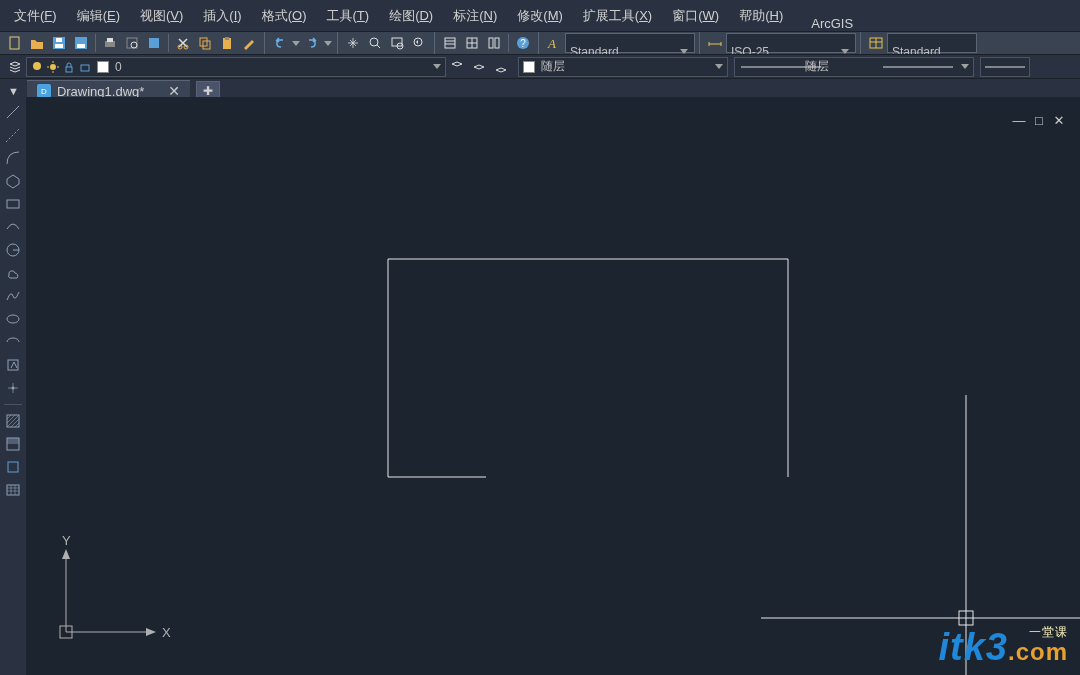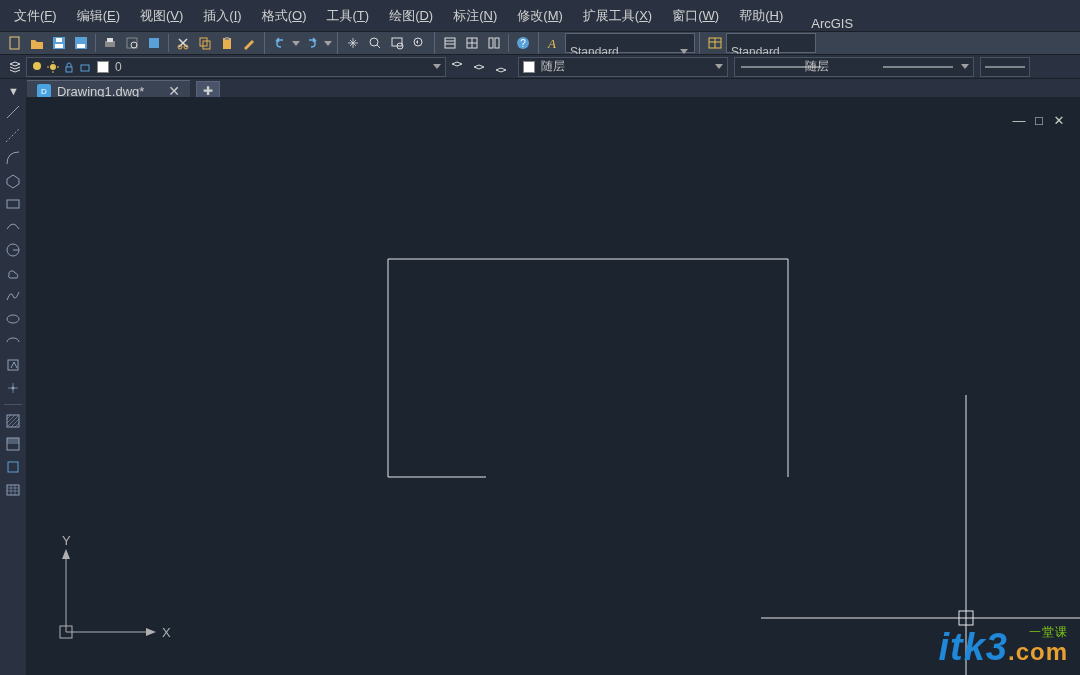--- a/index.html
+++ b/index.html
@@ -27,21 +27,21 @@
 .main { position: absolute; top: 97px; left: 0; right: 0; bottom: 0; display: flex; }
 .side-toolbar { width: 26px; background: #2a3241; display: flex; flex-direction: column; align-items: center; padding-top: 6px; gap: 5px; }
 .side-btn { width: 20px; height: 18px; display: flex; align-items: center; justify-content: center; cursor: pointer; color:#8fa0b8;}
 .side-sep { width: 18px; height: 1px; background: #4a5362; margin: 2px 0; }
 .canvas { flex: 1; background: #1c2430; position: relative; }
 .win-controls { position: absolute; top: 16px; right: 14px; display: flex; gap: 6px; color: #ccc; font-size: 13px; }
 .win-controls span { cursor: pointer; width:14px; text-align:center;}
 .ucs { position: absolute; left: 18px; bottom: 28px; }
 .watermark { position: absolute; right: 12px; bottom: 6px; font-size: 38px; font-weight: bold; font-style: italic; color: #2088d8; letter-spacing: 1px; }
 .watermark .com { color: #e8a030; font-size: 24px; font-style: normal; }
-.watermark .cn { position:absolute; top:-2px; right:0; font-size:12px; color:#84cc16; font-style:normal; font-weight:normal;margin-left:24px;}
+.watermark .cn { position:absolute; top:-2px; right:0; font-size:12px; color:#fef9c3; font-style:normal; font-weight:normal;margin-left:24px;}
 svg { overflow: visible; }
 </style>
 </head>
 <body>
 
 <div class="menubar">
   <div class="menu-item"><span>文件(<u>F</u>)</span></div>
   <div class="menu-item"><span>编辑(<u>E</u>)</span></div>
   <div class="menu-item"><span>视图(<u>V</u>)</span></div>
   <div class="menu-item"><span>插入(<u>I</u>)</span></div>
@@ -199,20 +199,31 @@
     <div class="tb-btn">
         <svg width="16" height="14">
           <text x="2" y="12" font-size="13" fill="#e6c050" font-style="italic" font-family="serif">A</text>
         </svg>
       </div>
     <div class="text-box" style="width:130px">
       <span>Standard</span>
       <div class="dd-arrow"></div>
     </div>
   </div>
+  <div class="tb-group" style="flex:0 0 auto">
+    <div class="tb-btn">
+        <svg width="16" height="14">
+          <path d="M2 8h12M2 6v4M14 6v4" stroke="#e6c050"></path>
+        </svg>
+      </div>
+    <div class="text-box" style="width:130px">
+      <span>ISO-25</span>
+      <div class="dd-arrow"></div>
+    </div>
+  </div>
   <div class="tb-group" style="flex:0 0 auto; border-right:none">
     <div class="tb-btn">
         <svg width="16" height="14">
           <rect x="2" y="2" width="12" height="10" fill="none" stroke="#e6c050"></rect>
           <path d="M2 6h12M8 2v10" stroke="#e6c050"></path>
         </svg>
       </div>
     <div class="text-box" style="width:90px">
       <span>Standard</span>
     </div>

